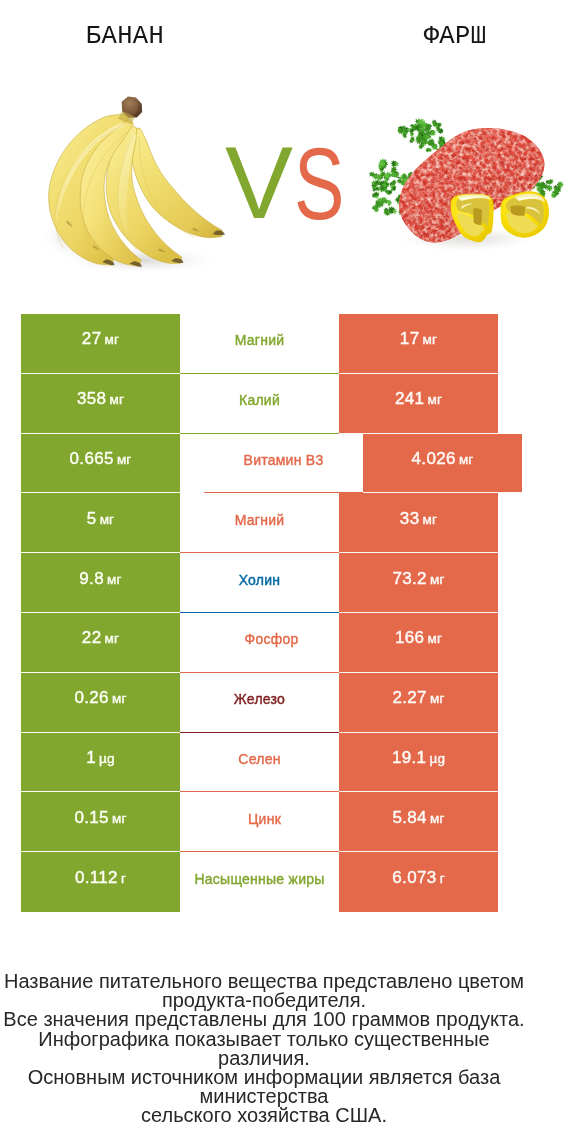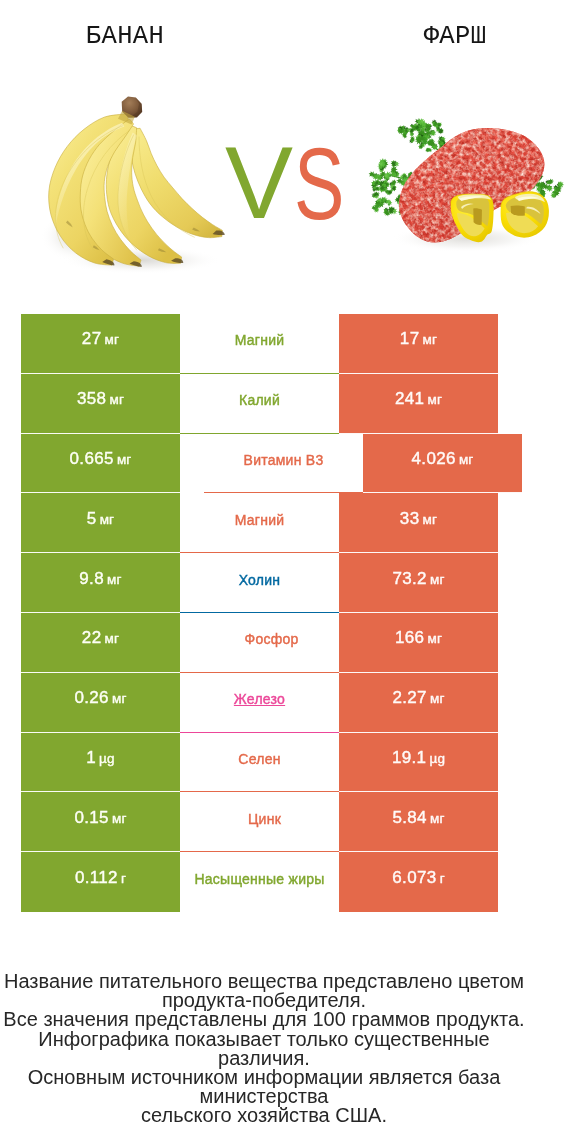--- a/index.html
+++ b/index.html
@@ -481,21 +481,21 @@
           <span class="nm">Фосфор</span>
         </div>
         <div class="c r">
           <span class="val">166 <span class="u">мг</span></span>
         </div>
       </div>
       <div class="row">
         <div class="c l">
           <span class="val">0.26 <span class="u">мг</span></span>
         </div>
-        <div class="c m" style="color: #ec4899; text-decoration: underline;">
+        <div class="c m" style="color: #7f1d1d;">
           <span class="nm">Железо</span>
         </div>
         <div class="c r">
           <span class="val">2.27 <span class="u">мг</span></span>
         </div>
       </div>
       <div class="row">
         <div class="c l">
           <span class="val">1 <span class="u">µg</span></span>
         </div>

